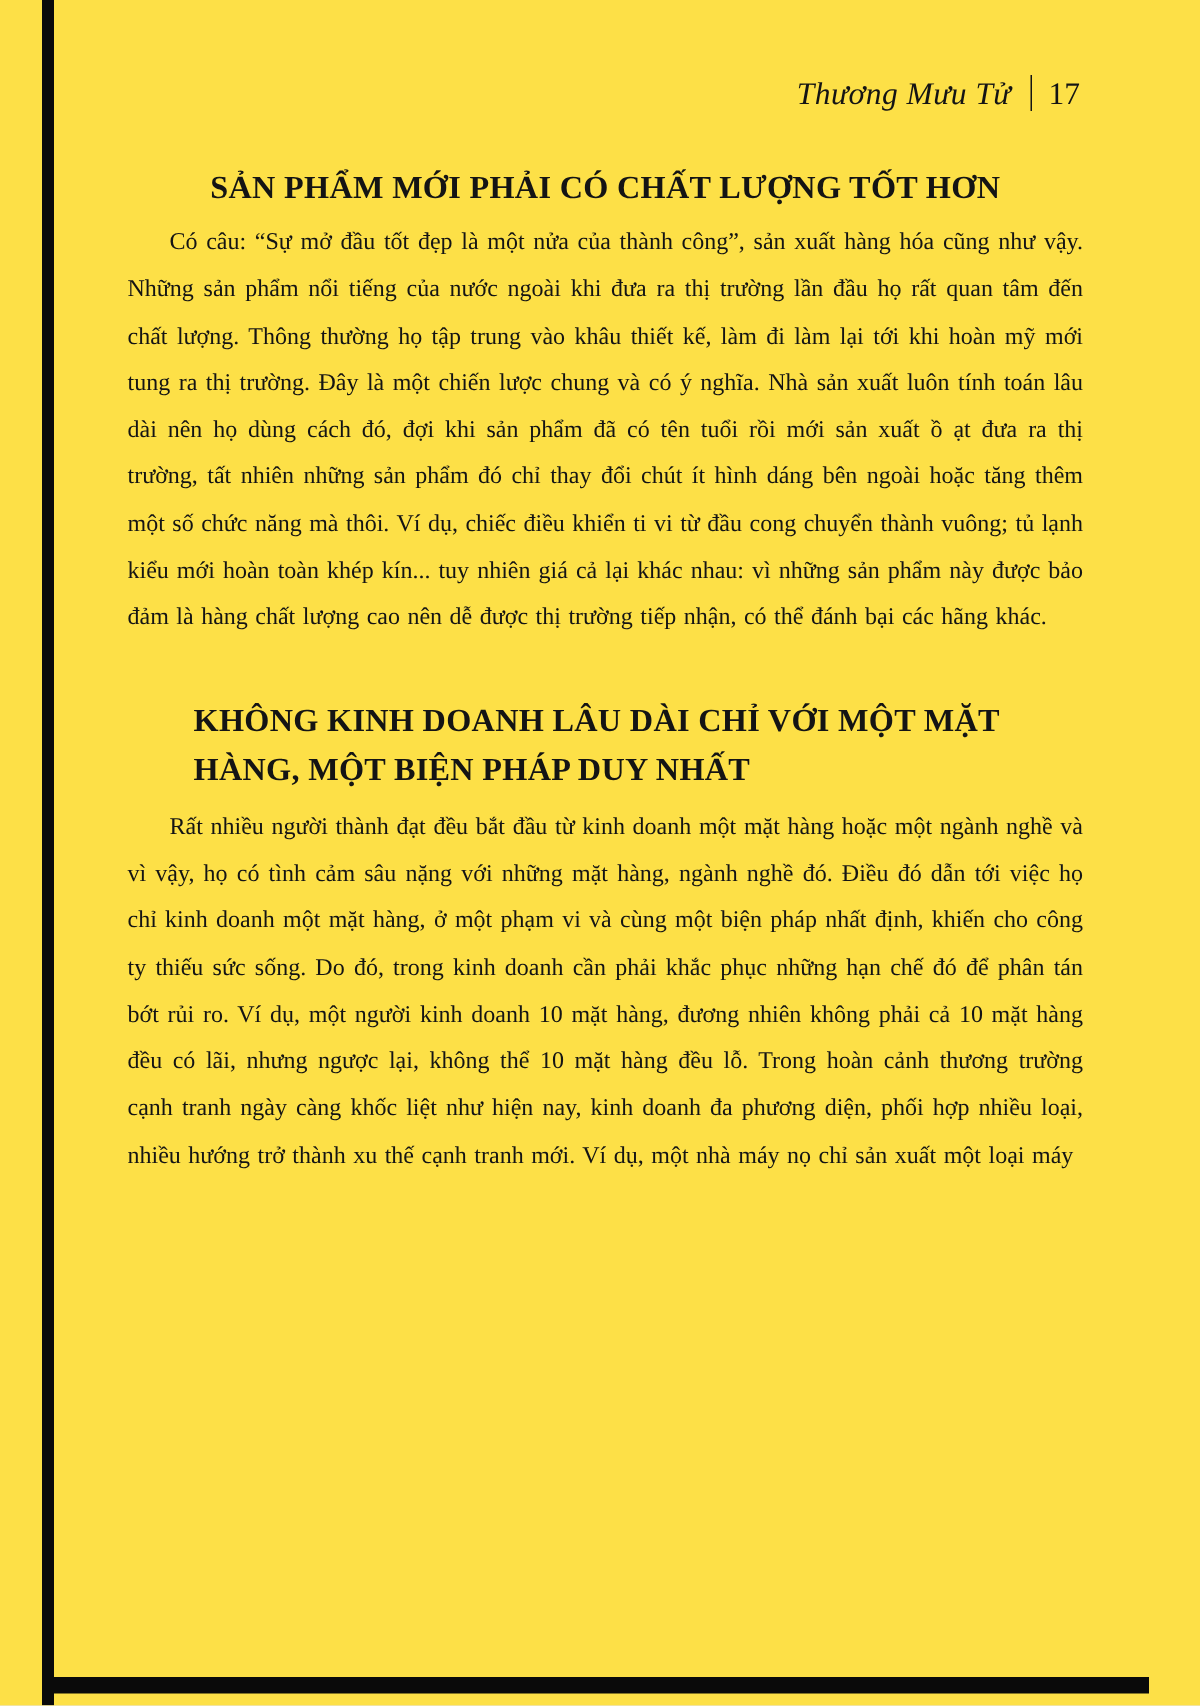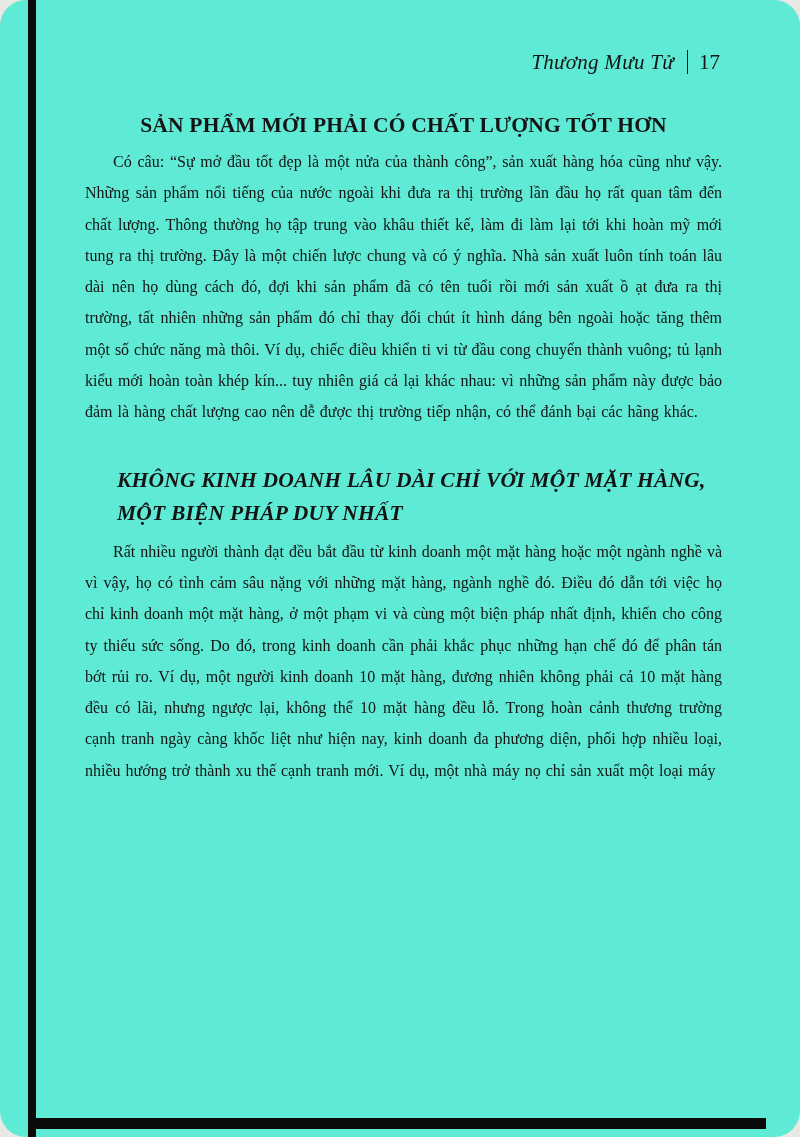--- a/index.html
+++ b/index.html
@@ -6,25 +6,24 @@
   html, body {
     margin: 0;
     padding: 0;
     background: #e8e8e4;
   }
   .page {
     position: relative;
     width: 800px;
     height: 1137px;
     margin: 0 auto;
-    background: #5eead4;
+    background: #fde047;
     color: #141414;
     font-family: "Liberation Serif", "DejaVu Serif", serif;
     overflow: hidden;
-    border-radius: 26px;
   }
   
   .scan-border-left {
     position: absolute;
     left: 28px;
     top: 0;
     width: 8px;
     height: 1137px;
     background: #0a0a0a;
   }
@@ -62,33 +61,32 @@
     vertical-align: -5px;
     margin: 0 11px 0 13px;
   }
   .running-header .page-num {
     font-style: normal;
   }
   h1.section-title, h2.section-title {
     font-size: 21.5px;
     font-weight: 700;
     line-height: 33px;
-    margin: 4px;
+    margin: 16px;
     letter-spacing: 0.2px;
   }
   h1.section-title.centered {
     text-align: center;
     margin-bottom: 4px;
   }
   h2.section-title.left {
     text-align: left;
     padding-left: 28px;
     margin-top: 36px;
     margin-bottom: 6px;
-    font-style: italic;
   }
   p.body-text {
     font-size: 16px;
     line-height: 31.3px;
     text-align: justify;
     text-indent: 28px;
     margin: 0;
     word-spacing: 1px;
   }
 </style>

